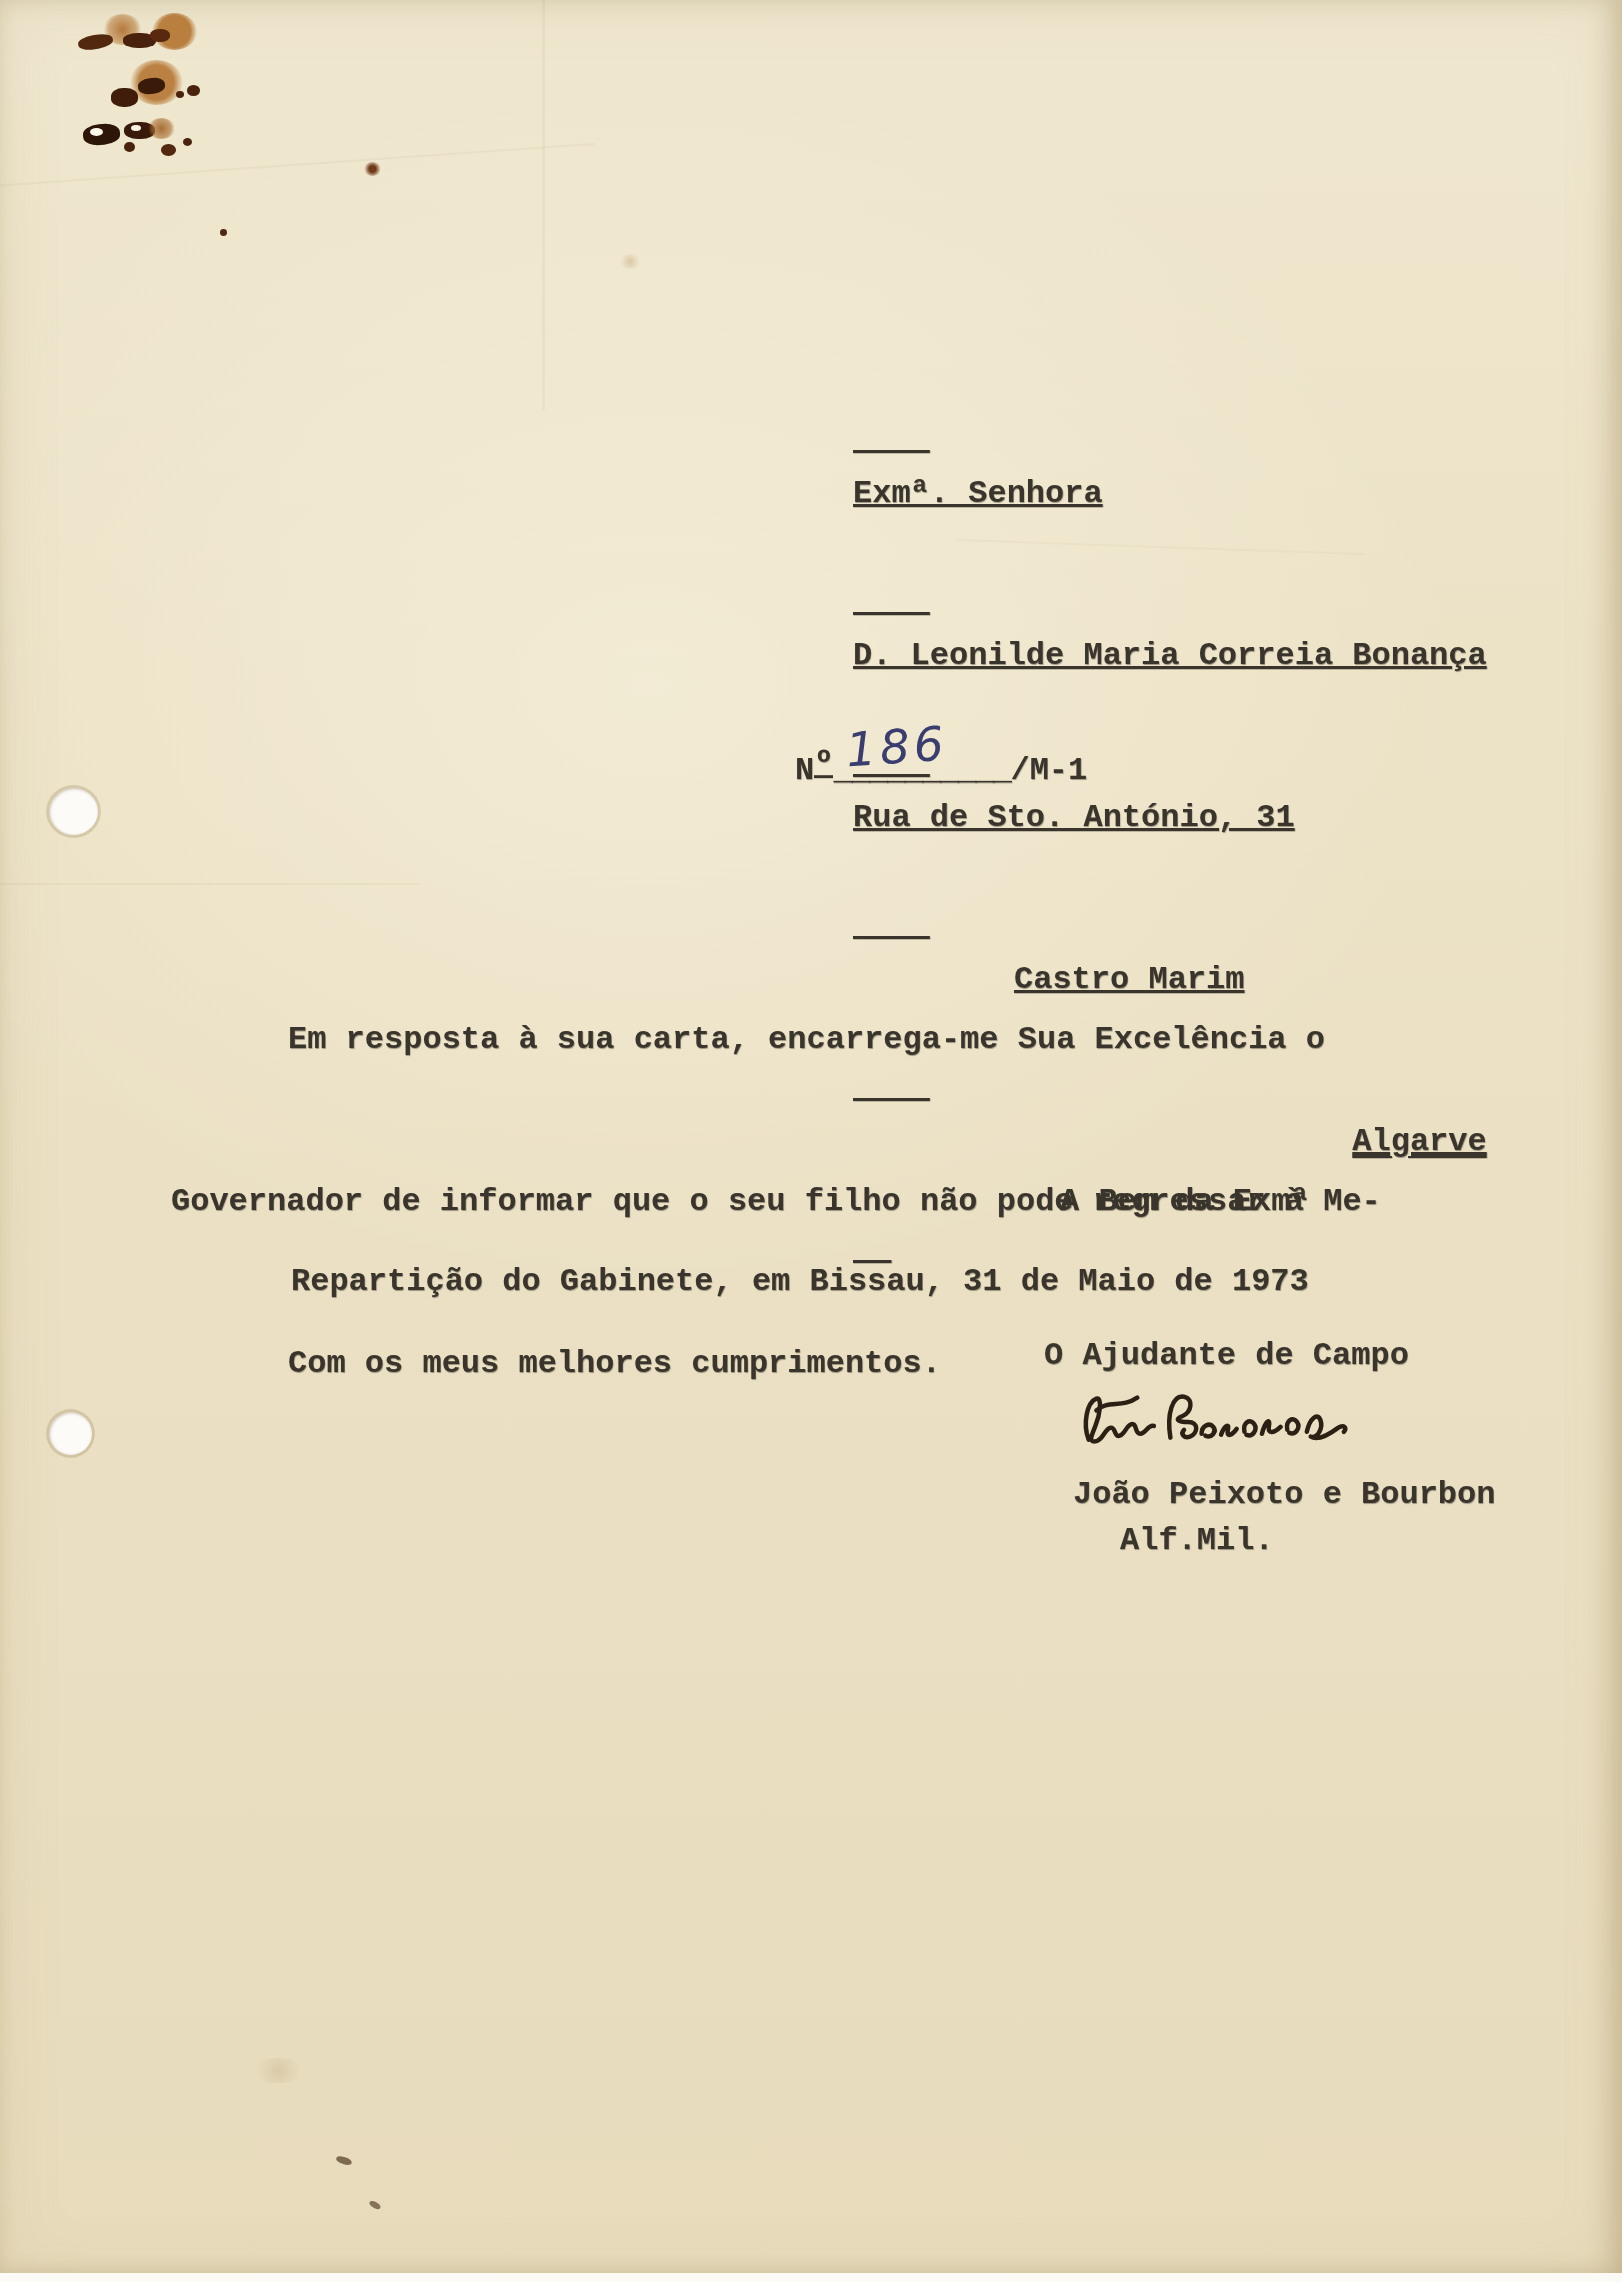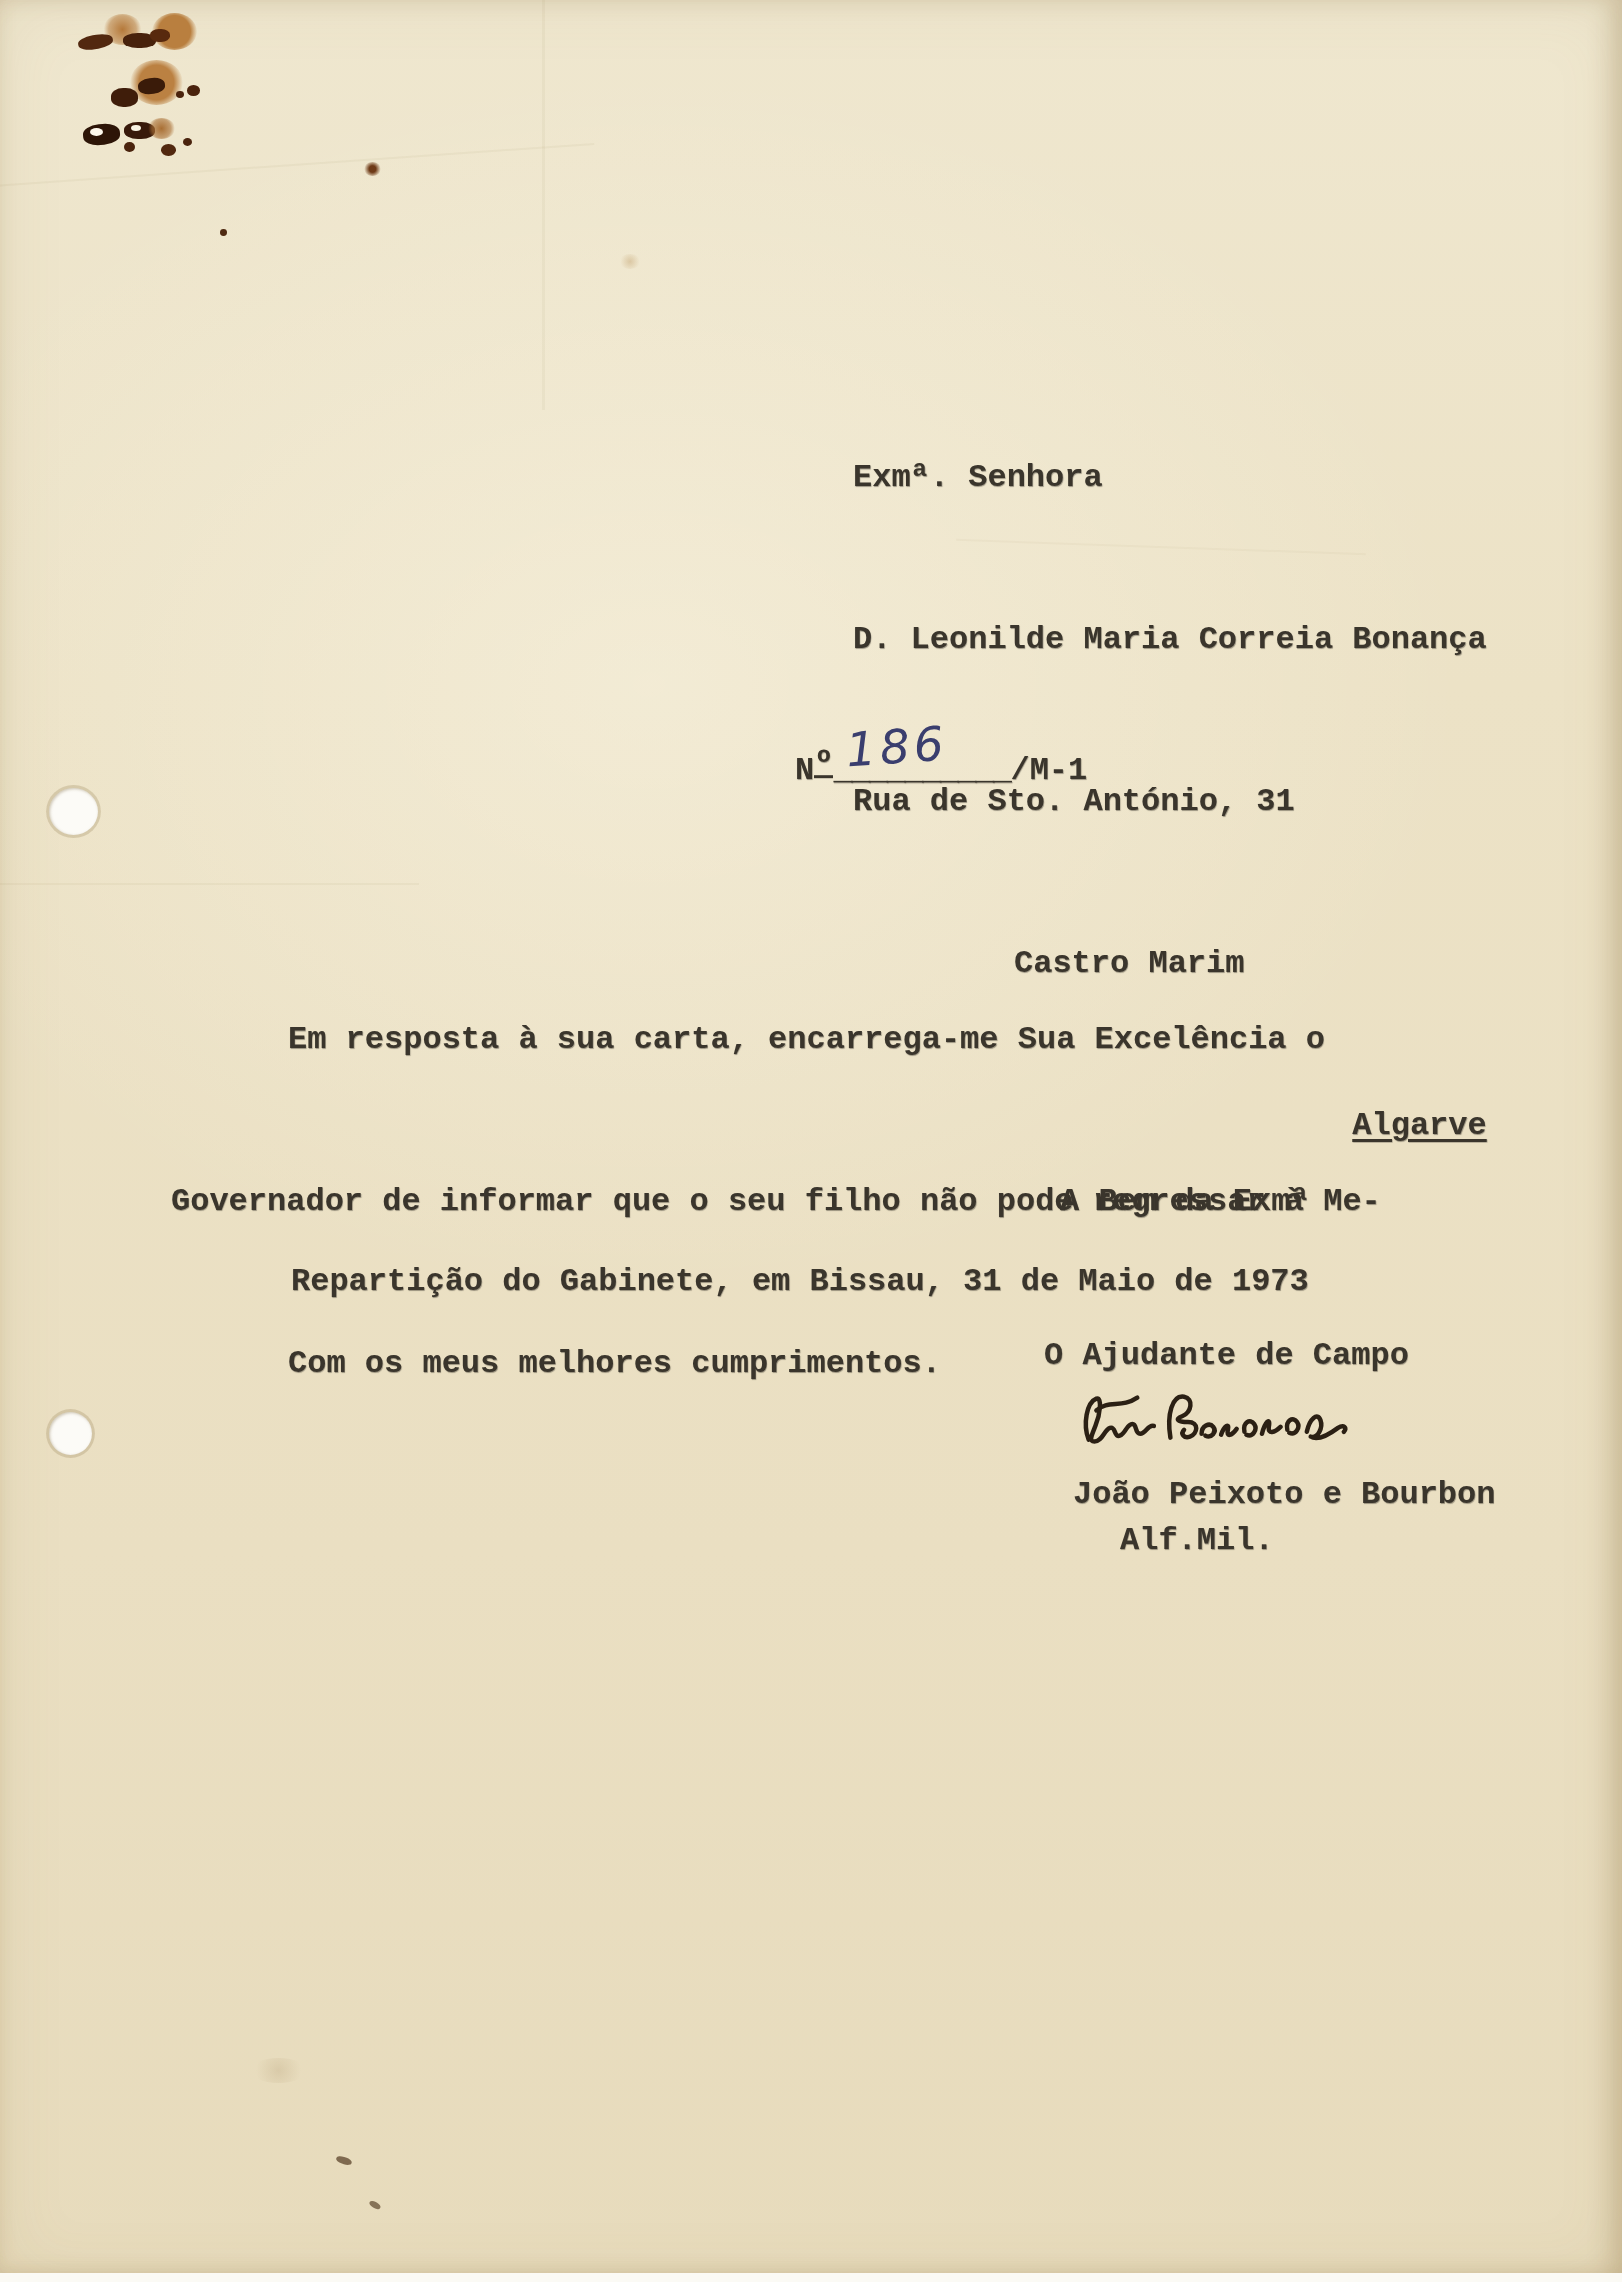--- a/index.html
+++ b/index.html
@@ -114,21 +114,21 @@
   <div class="stain s24"></div>
 
   <div class="crease c1"></div>
   <div class="crease c2"></div>
   <div class="crease c3"></div>
   <div class="crease c4"></div>
 
   <div class="hole hole1"></div>
   <div class="hole hole2"></div>
 
-  <div class="typed address" style="left:853px;top:343px;">
+  <div class="typed address" style="left:853px;top:359px;text-decoration:underline;">
     <div>Exmª. Senhora</div>
     <div>D. Leonilde Maria Correia Bonança</div>
     <div>Rua de Sto. António, 31</div>
     <div class="town">Castro Marim</div>
     <div class="region">Algarve</div>
   </div>
 
   <div class="typed ref" style="left:795px;top:744px;">
     <span>N</span><span class="ord">º</span><span class="blank">__________</span><span>/M-1</span>
     <span class="hand-number">186</span>

